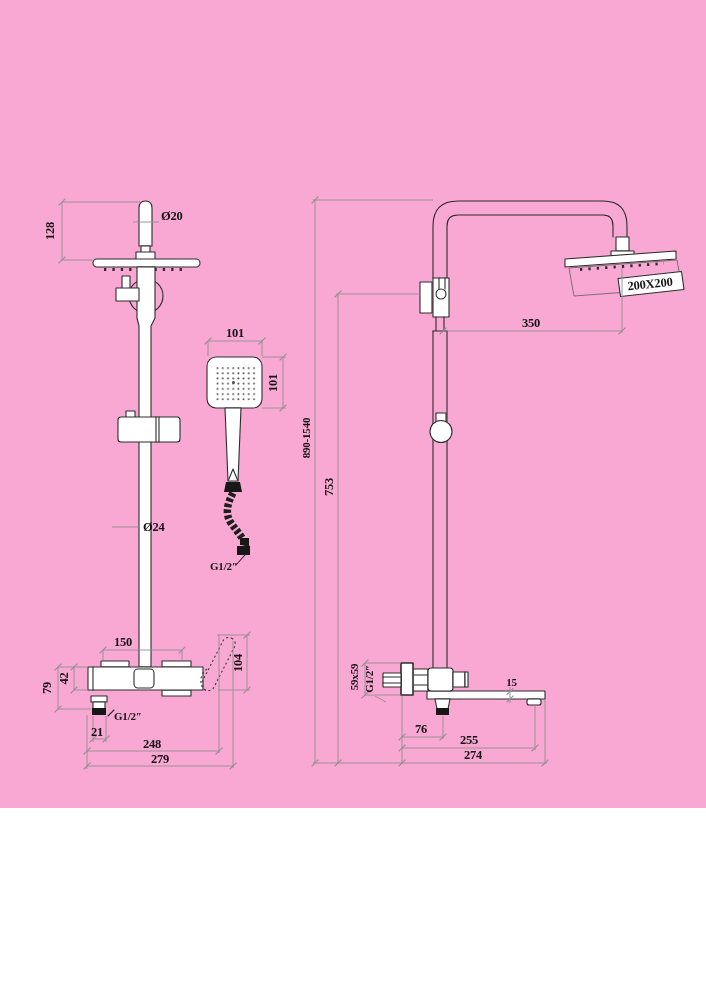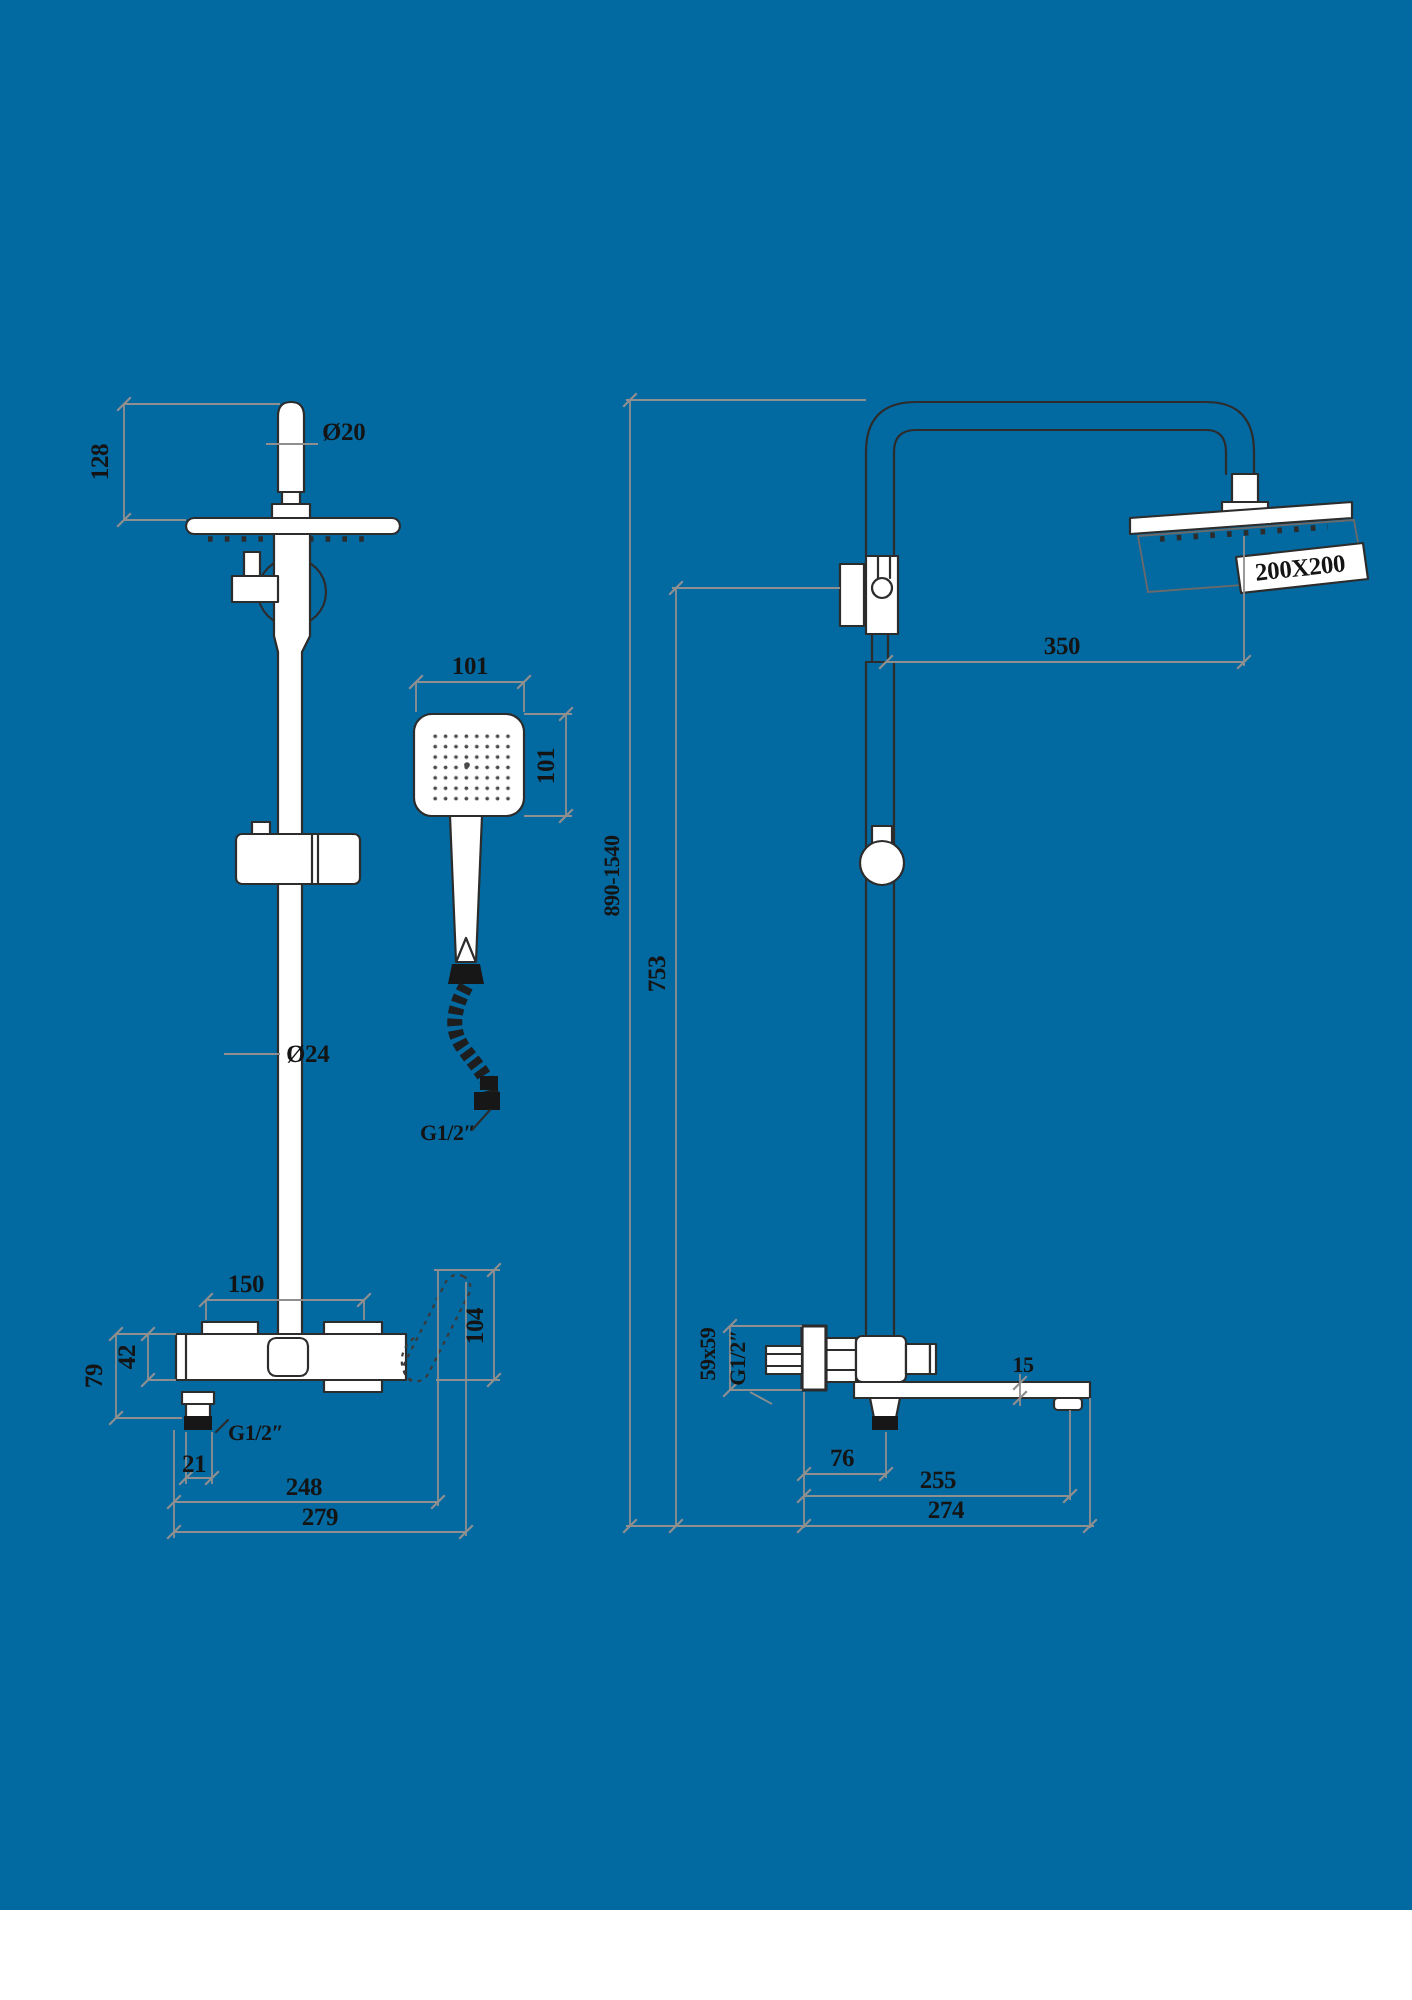--- a/index.html
+++ b/index.html
@@ -1,16 +1,16 @@
 <!DOCTYPE html>
 <html><head>
 <meta charset="utf-8">
 <style>
   html,body{margin:0;padding:0;background:#ffffff;}
-  .page{position:relative;width:706px;height:955px;background:#0369a1;overflow:hidden;
+  .page{position:relative;width:706px;height:808px;background:#f9a8d4;overflow:hidden;
         font-family:"Liberation Serif",serif;}
   svg{display:block}
   .o  {stroke:#2c2c2c;fill:none;stroke-width:1.1;stroke-linecap:round;stroke-linejoin:round;}
   .of {stroke:#2c2c2c;fill:#ffffff;stroke-width:1.1;stroke-linejoin:round;}
   .thk{stroke-width:1.6;}
   .dk {fill:#171717;stroke:none;}
   .dim{stroke:#8f8f8f;fill:none;stroke-width:.9;}
   .dsh{stroke:#3a3a3a;fill:none;stroke-width:1.1;stroke-dasharray:2 2.6;}
   .noz{stroke:#2c2c2c;fill:none;stroke-width:2.8;stroke-dasharray:2.3 6.1;stroke-linecap:butt;}
   .hose{stroke:#1e1e1e;fill:none;stroke-width:7.5;stroke-dasharray:3.6 2.2;stroke-linecap:butt;}

